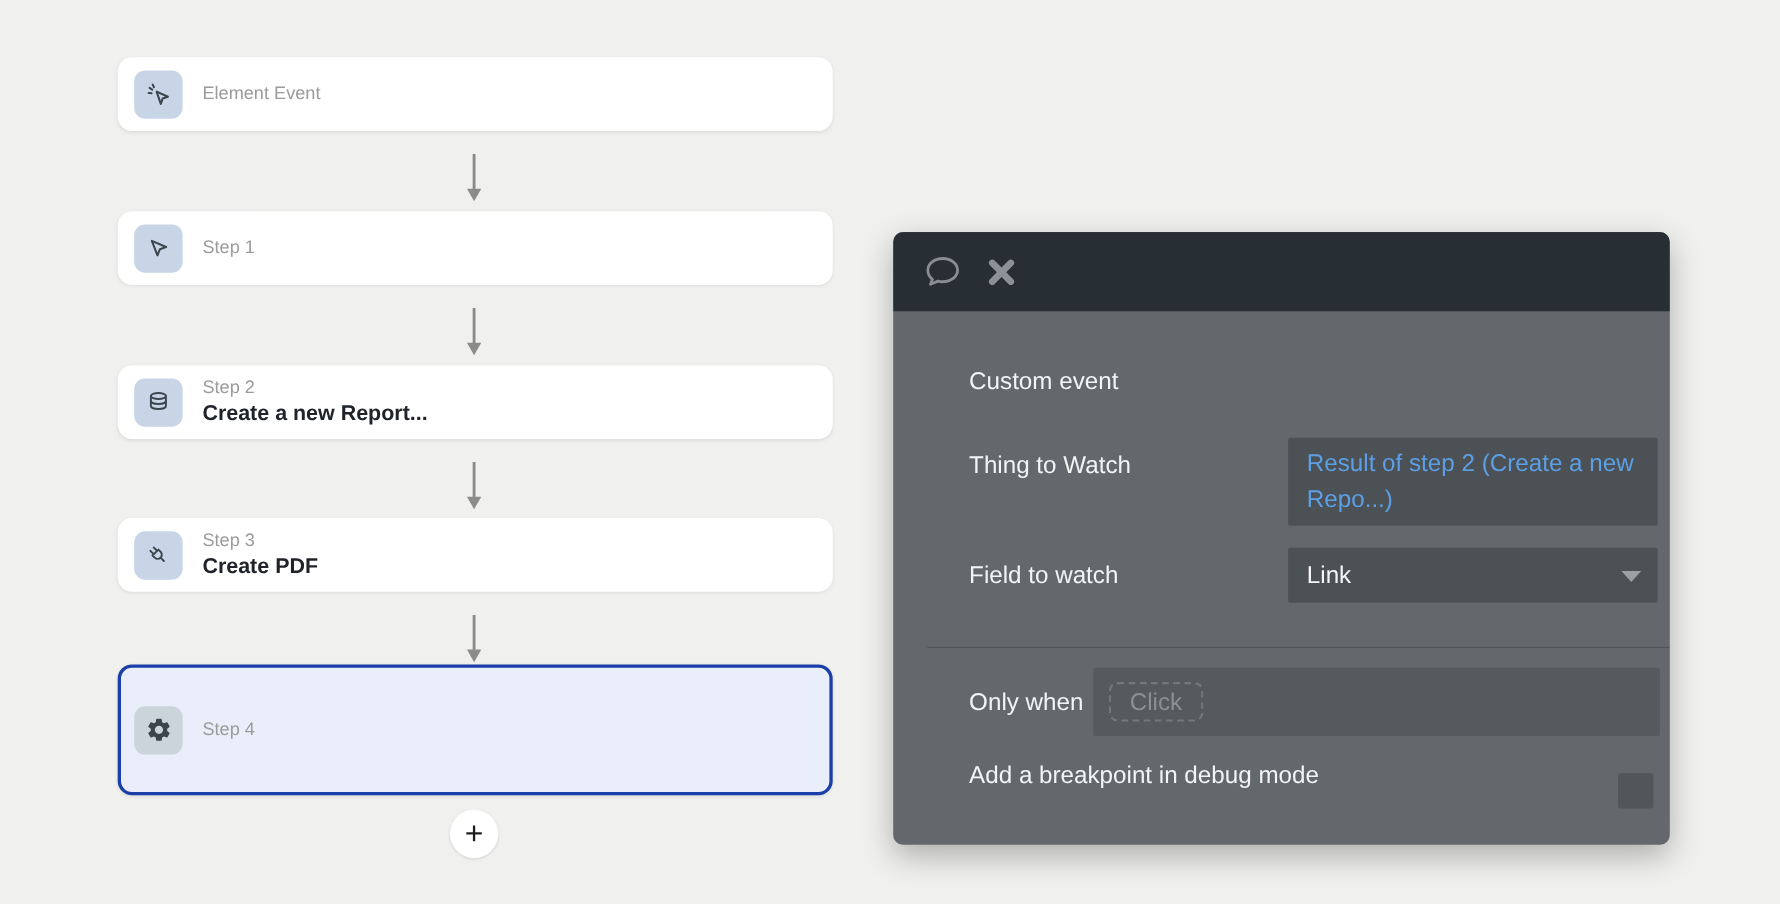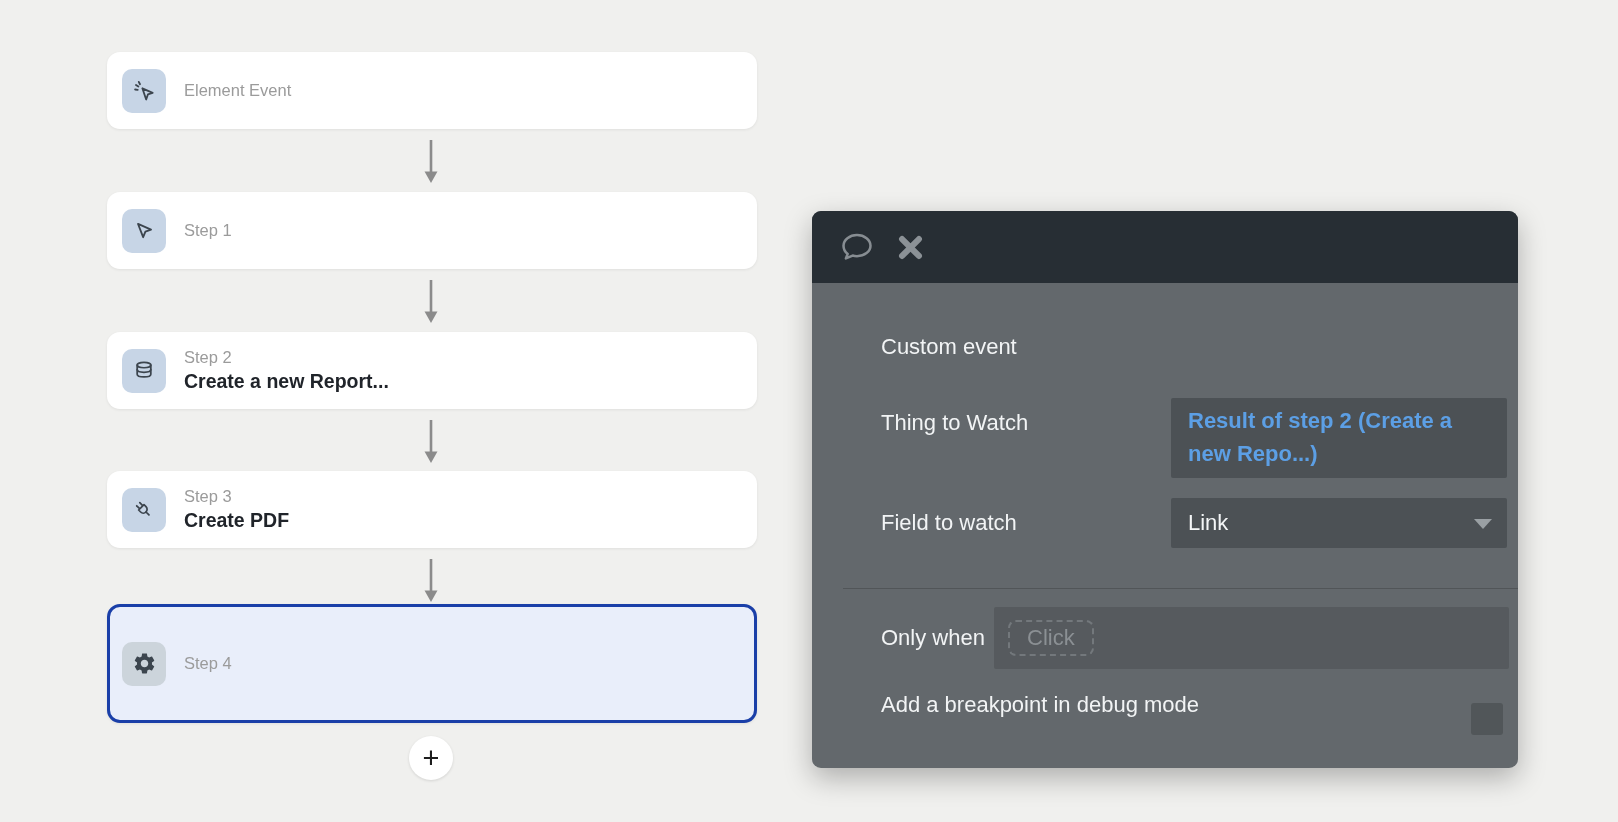--- a/index.html
+++ b/index.html
@@ -6,21 +6,21 @@
   html,body { width:1618px; height:822px; }
   body {
     font-family:"Liberation Sans", sans-serif;
     background:var(--bg,#f0f0ee);
     position:relative; overflow:hidden; cursor:default;
   }
   .stage { position:absolute; inset:0; }
 
   
   .card {
-    position:absolute; left:107px; width:650px; height:77px;
+    position:absolute; left:107px; width:650px; height:67px;
     background:var(--card-bg,#fff); border-radius:13px;
     box-shadow:0 1px 3px rgba(0,0,0,.07);
     display:flex; align-items:center; padding:0 20px 0 15px;
   }
   .card.selected {
     background:var(--selected-bg,#e9eefa);
     border:3px solid var(--selected-border,#1a3fa8);
     height:119px; padding-left:12px;
   }
   .tile {
@@ -67,21 +67,21 @@
     background:var(--control-bg,#4c5155); border-radius:2px;
     font-size:22px; color:#f4f6f7;
   }
   .dropdown { height:50px; line-height:50px; padding:0 17px; }
   .caret {
     position:absolute; right:15px; top:50%; margin-top:-4px;
     width:0; height:0; border-left:9px solid transparent; border-right:9px solid transparent;
     border-top:10px solid #9aa0a4;
   }
   .linkbox { padding:6px 17px 8px; line-height:33px; min-height:74px; }
-  .linkbox span { color:var(--link-blue,#5c9fe5);font-weight:bold; }
+  .linkbox span { color:var(--link-blue,#5c9fe5); }
   .divider { position:absolute; left:0; right:0; top:305px; border-top:1px solid rgba(0,0,0,.18); }
   .when-box {
     position:absolute; left:151px; top:324px; width:515px; height:62px;
     background:var(--when-bg,#565a5e); border-radius:2px;
     display:flex; align-items:center; padding-left:14px;
   }
   .click-chip {
     border:2px dashed #73787c; border-radius:8px; padding:3px 17px;
     font-size:22px; color:var(--placeholder,#8b9094);
   }

